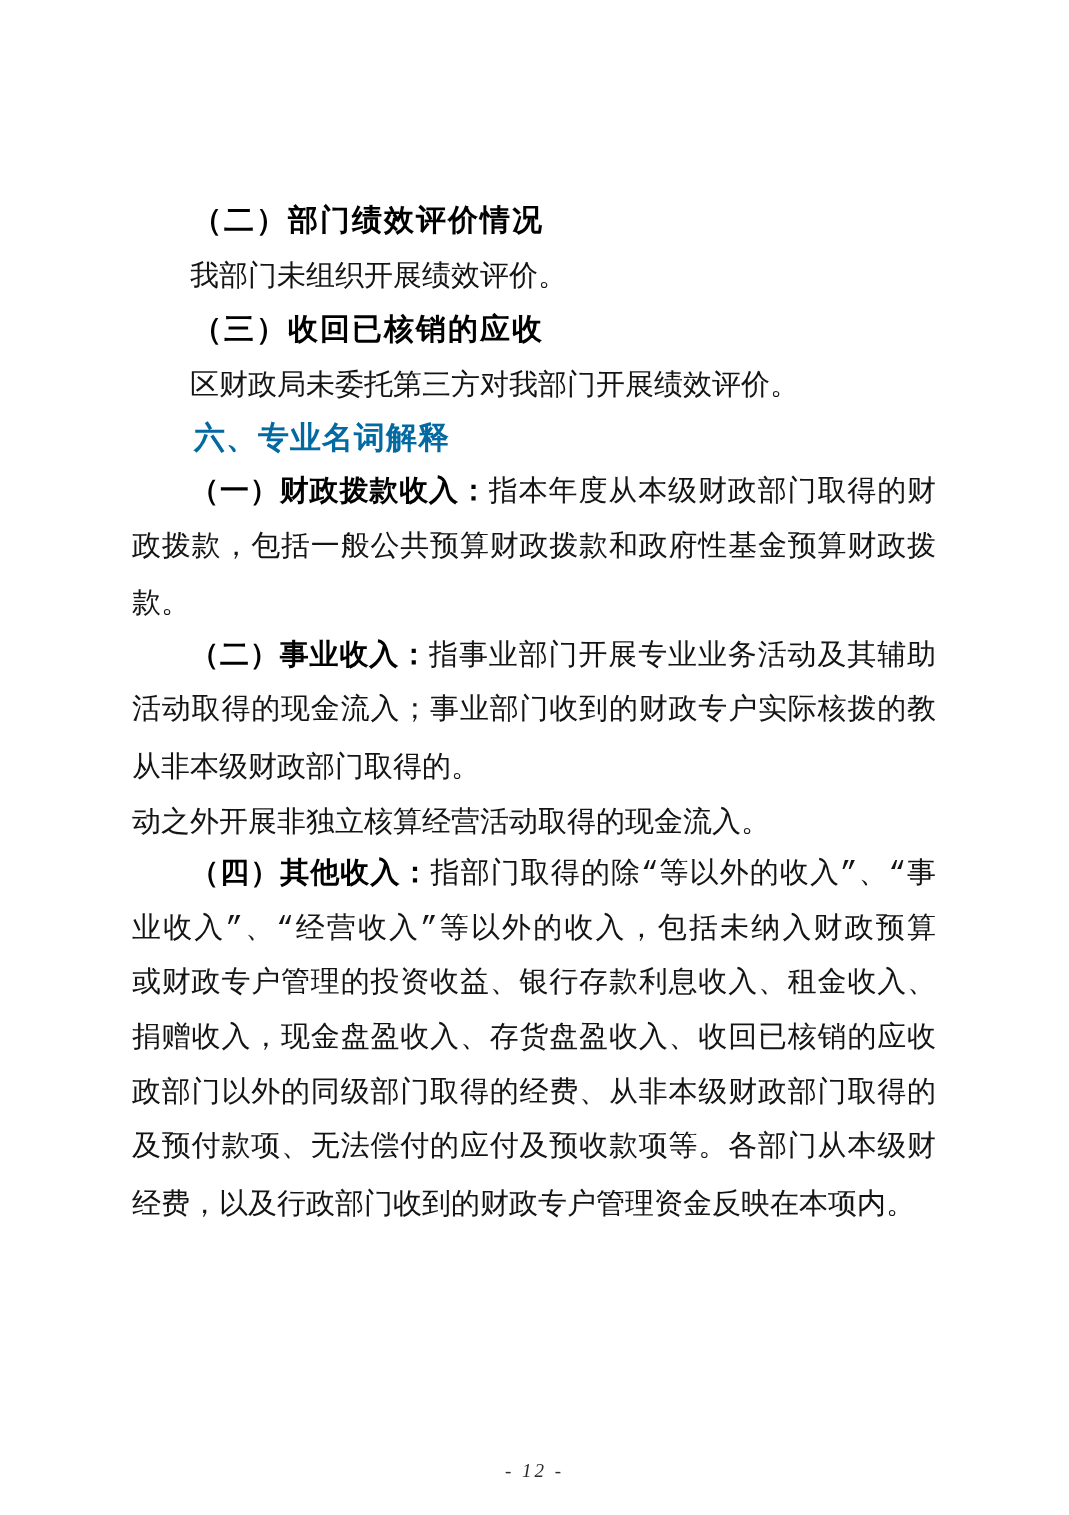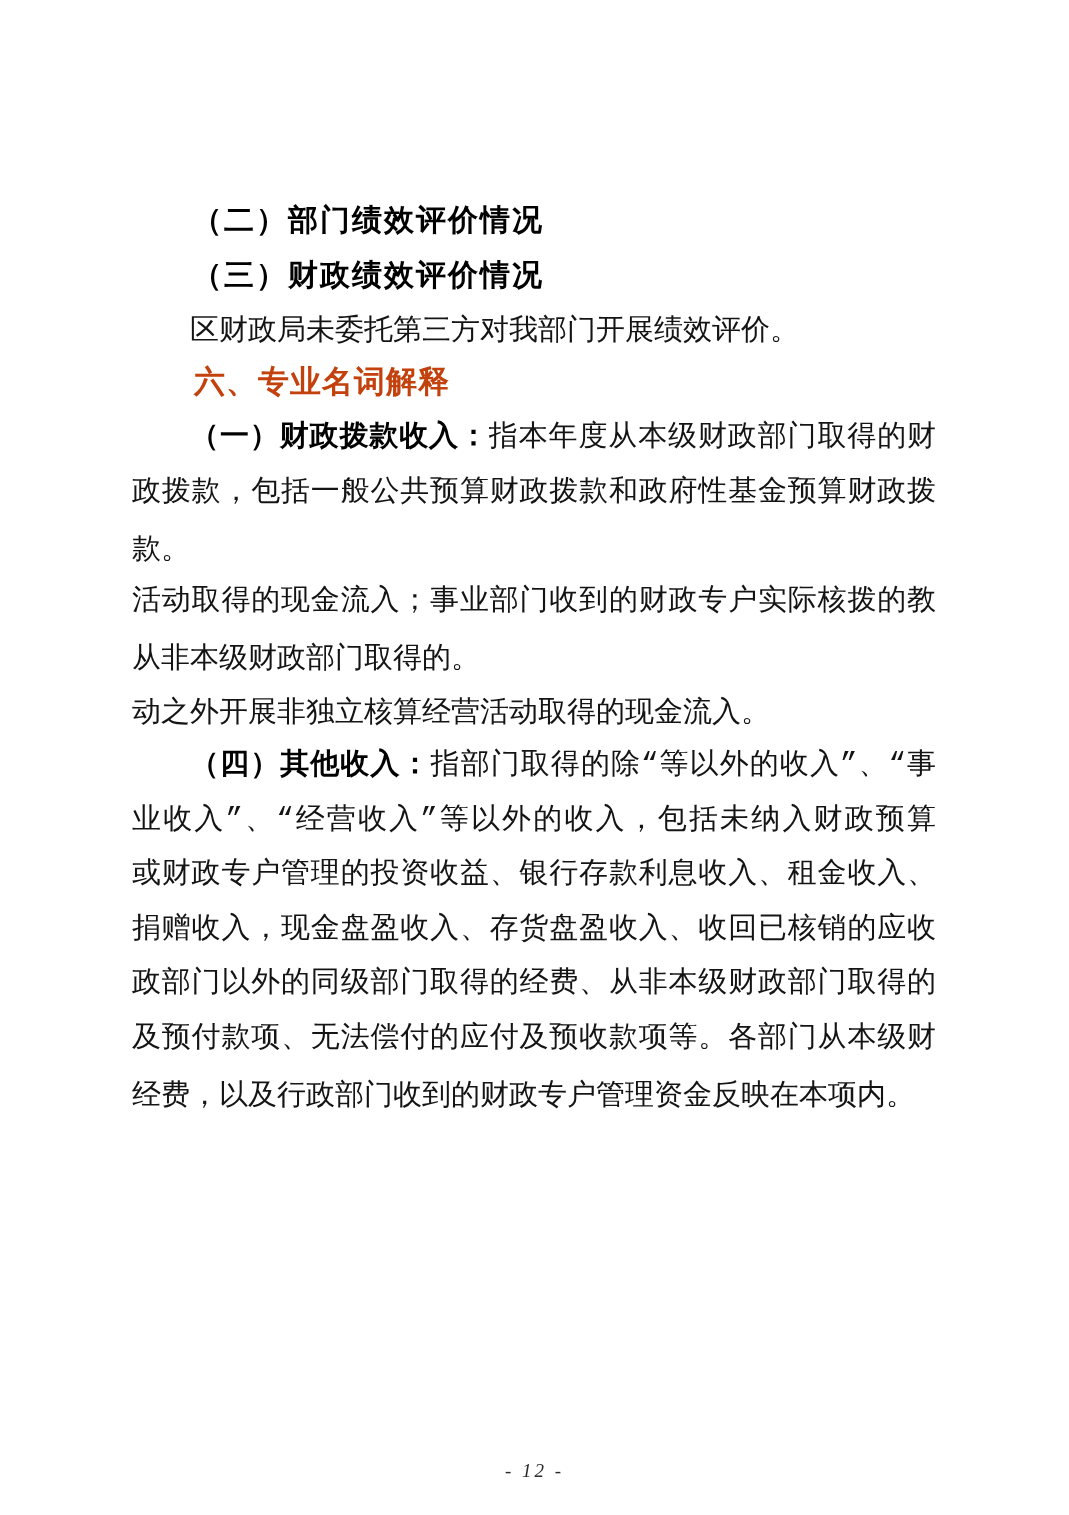--- a/index.html
+++ b/index.html
@@ -36,23 +36,23 @@
     text-align-last: justify;
     font-family: Liberation Mono, monospace;
   }
   .h-kai {
     font-weight: bold;
     color: #000000;
     font-size: 30px;
     letter-spacing: 2px;
   }
   .h-hei {
-    font-family: Liberation Mono, monospace;
+    font-family: Liberation Sans, sans-serif;
     font-weight: bold;
-    color: #c2410c;
+    color: #0369a1;
     font-size: 31px;
     letter-spacing: 1px;
   }
   .b {
     font-weight: bold;
     color: #000000;
   }
   .pagenum {
     position: absolute;
     top: 1460px;
@@ -65,30 +65,32 @@
     font-style: italic;
   }
 </style>
 </head>
 <body>
 
 <div class="page">
   <div class="content">
 
     <div class="line h-kai indent">（二）部门绩效评价情况</div>
+    <div class="line indent">我部门未组织开展绩效评价。</div>
 
-    <div class="line h-kai indent">（三）财政绩效评价情况</div>
+    <div class="line h-kai indent">（三）收回已核销的应收</div>
     <div class="line indent">区财政局未委托第三方对我部门开展绩效评价。</div>
 
     <div class="line h-hei indent">六、专业名词解释</div>
 
     <div class="line indent fill"><span class="b">（一）财政拨款收入：</span><span>指本年度从本级财政部门取得的财</span></div>
     <div class="line fill">政拨款，包括一般公共预算财政拨款和政府性基金预算财政拨</div>
     <div class="line">款。</div>
 
+    <div class="line indent fill"><span class="b">（二）事业收入：</span><span>指事业部门开展专业业务活动及其辅助</span></div>
     <div class="line fill">活动取得的现金流入；事业部门收到的财政专户实际核拨的教</div>
     <div class="line">从非本级财政部门取得的。</div>
 
     <div class="line">动之外开展非独立核算经营活动取得的现金流入。</div>
 
     <div class="line indent fill"><span class="b">（四）其他收入：</span><span>指部门取得的除“等以外的收入”、“事</span></div>
     <div class="line fill">业收入”、“经营收入”等以外的收入，包括未纳入财政预算</div>
     <div class="line fill">或财政专户管理的投资收益、银行存款利息收入、租金收入、</div>
     <div class="line fill">捐赠收入，现金盘盈收入、存货盘盈收入、收回已核销的应收</div>
     <div class="line fill">政部门以外的同级部门取得的经费、从非本级财政部门取得的</div>

